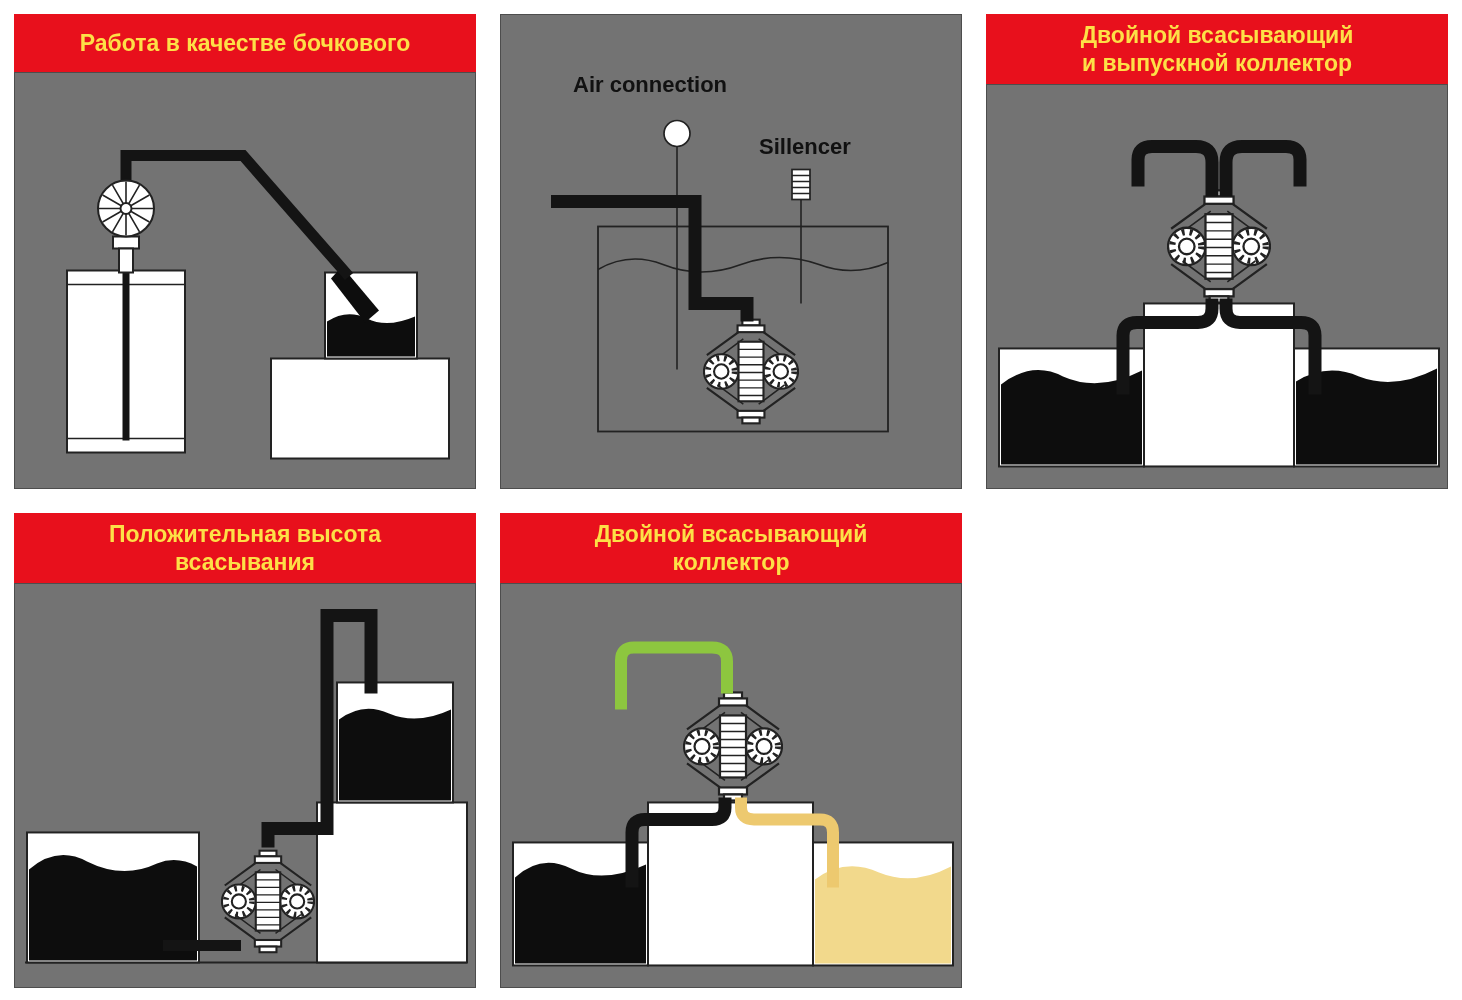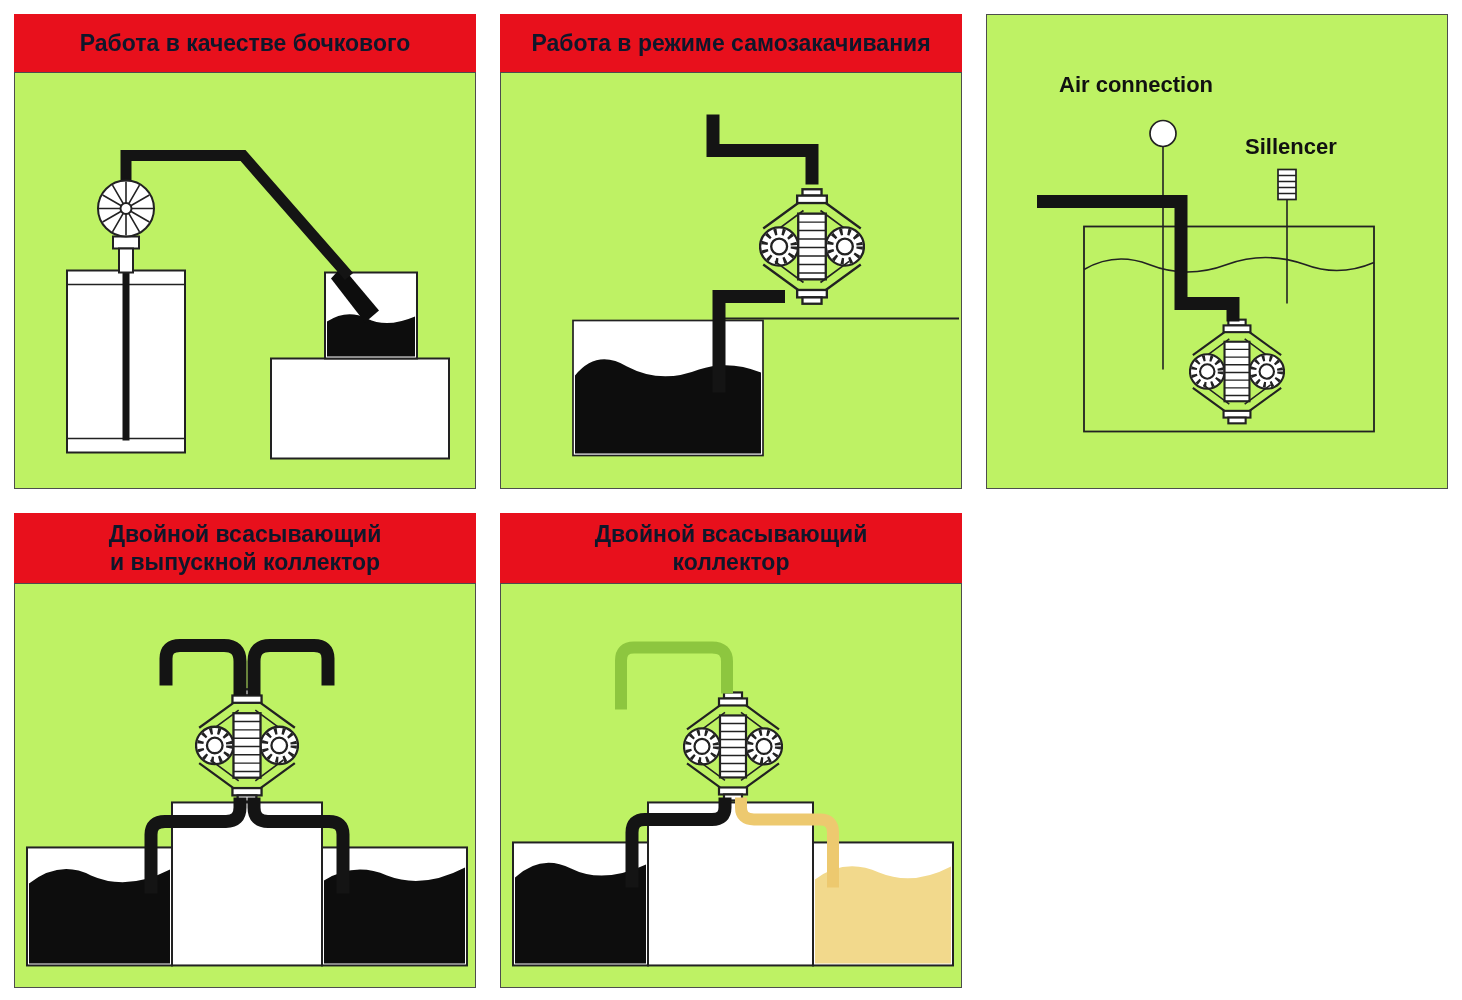--- a/index.html
+++ b/index.html
@@ -9,30 +9,30 @@
     padding: 14px 14px 12px 14px;
     display: grid;
     grid-template-columns: repeat(3, 1fr);
     grid-template-rows: 1fr 1fr;
     column-gap: 24px; row-gap: 24px;
     font-family: "Liberation Sans", sans-serif;
   }
   .panel { display: flex; flex-direction: column; min-width: 0; }
   .panel-header {
     background: var(--header_red, #e8101c);
-    color: #0f172a;
+    color: #fde047;
     min-height: 58px;
     display: flex; align-items: center; justify-content: center;
     text-align: center;
     font-weight: bold; font-size: 23px; line-height: 1.22;
     white-space: pre-line;
     padding: 7px 8px;
   }
   .panel-body {
-    flex: 1; border: 1px solid #4d4d4d; background: #bef264; overflow: hidden;
+    flex: 1; border: 1px solid #4d4d4d; background: #737373; overflow: hidden;
   }
   .panel-body svg { display: block; width: 100%; height: 100%; }
 
   
   .ln      { fill: none; stroke: var(--line, #222); stroke-width: 2; }
   .lnthin  { fill: none; stroke: var(--line, #222); stroke-width: 1.6; }
   .box     { fill: #fff; stroke: var(--line, #222); stroke-width: 2; }
   .boxthin { fill: #fff; stroke: var(--line, #222); stroke-width: 1.7; }
   .frame   { fill: none; stroke: var(--line, #222); stroke-width: 1.8; }
   .pipe        { fill: none; stroke: var(--pipe_black, #141414); stroke-width: 13; }
@@ -92,33 +92,20 @@
         </g>
         <g transform="translate(111,128)">
           <circle class="box" cx="0" cy="0" r="28"></circle>
           <path class="lnthin" stroke-width="1.5" d="M5 0L27 0M4.3 2.5L23.4 13.5M2.5 4.3L13.5 23.4M0 5L0 27M-2.5 4.3L-13.5 23.4M-4.3 2.5L-23.4 13.5M-5 0L-27 0M-4.3 -2.5L-23.4 -13.5M-2.5 -4.3L-13.5 -23.4M0 -5L0 -27M2.5 -4.3L13.5 -23.4M4.3 -2.5L23.4 -13.5"></path>
           <circle class="box" cx="0" cy="0" r="5.5"></circle>
         </g>
       </svg>
     </div>
   </div>
 
-  <div class="panel">
-    <div class="panel-header">Работа в режиме самозакачивания</div>
-    <div class="panel-body">
-      <svg viewBox="0 0 460 400" preserveAspectRatio="xMidYMid meet">
-        <rect class="boxthin" x="72" y="240" width="190" height="135"></rect>
-        <path class="liquid" d="M74 295 Q96 268 126 286 Q160 304 198 289 Q228 279 260 292 L260 373 L74 373 Z"></path>
-        <path class="ln" stroke-width="3" d="M216 238 H458"></path>
-        <use href="#pump" x="258" y="96" width="106" height="140"></use>
-        <path class="pipe" d="M284 216 H218 V312"></path>
-        <path class="pipe" d="M311 104 V70 H212 V34"></path>
-      </svg>
-    </div>
-  </div>
 
   <div class="panel">
     <div class="panel-body">
       <svg viewBox="0 0 460 400" preserveAspectRatio="xMidYMid meet">
         <text class="dlabel" x="72" y="40">Air connection</text>
         <text class="dlabel" x="258" y="102">Sillencer</text>
         <circle class="boxthin" cx="176" cy="82" r="13"></circle>
         <line class="lnthin" x1="176" y1="95" x2="176" y2="318"></line>
         <g>
           <line class="lnthin" x1="300" y1="148" x2="300" y2="252"></line>
@@ -145,20 +132,37 @@
         <path class="liquid" d="M309 295 Q340 276 372 290 Q408 304 450 282 L450 378 L309 378 Z"></path>
         <use href="#pump" x="180" y="100" width="104" height="120"></use>
         <path class="pipe" d="M225 110 V76 Q225 60 209 60 H165 Q151 60 151 73 V100"></path>
         <path class="pipe" d="M239 110 V76 Q239 60 255 60 H299 Q313 60 313 73 V100"></path>
         <path class="pipe" d="M225 212 V222 Q225 236 211 236 H150 Q136 236 136 249 V308"></path>
         <path class="pipe" d="M239 212 V222 Q239 236 253 236 H314 Q328 236 328 249 V308"></path>
       </svg>
     </div>
   </div>
 
+  <div class="panel">
+    <div class="panel-header">Положительная высота
+всасывания</div>
+    <div class="panel-body">
+      <svg viewBox="0 0 460 400" preserveAspectRatio="xMidYMid meet">
+        <line class="ln" x1="10" y1="377" x2="452" y2="377"></line>
+        <rect class="box" x="302" y="217" width="150" height="160"></rect>
+        <rect class="box" x="12" y="247" width="172" height="130"></rect>
+        <path class="liquid" d="M14 284 Q42 260 72 276 Q108 294 142 278 Q162 270 182 281 L182 375 L14 375 Z"></path>
+        <path class="pipe pipe-mid" d="M148 360 H226"></path>
+        <rect class="box" x="322" y="97" width="116" height="120"></rect>
+        <path class="liquid" d="M324 134 Q348 116 374 128 Q402 140 436 124 L436 215 L324 215 Z"></path>
+        <use href="#pump" x="206" y="254" width="94" height="124"></use>
+        <path class="pipe" d="M253 262 V243 H312 V30 H356 V108"></path>
+      </svg>
+    </div>
+  </div>
 
   <div class="panel">
     <div class="panel-header">Двойной всасывающий
 коллектор</div>
     <div class="panel-body">
       <svg viewBox="0 0 460 400" preserveAspectRatio="xMidYMid meet">
         <rect class="box" x="147" y="217" width="165" height="163"></rect>
         <rect class="box" x="12" y="257" width="135" height="123"></rect>
         <rect class="box" x="312" y="257" width="140" height="123"></rect>
         <path class="liquid" d="M14 292 Q40 268 70 283 Q102 299 145 279 L145 378 L14 378 Z"></path>

